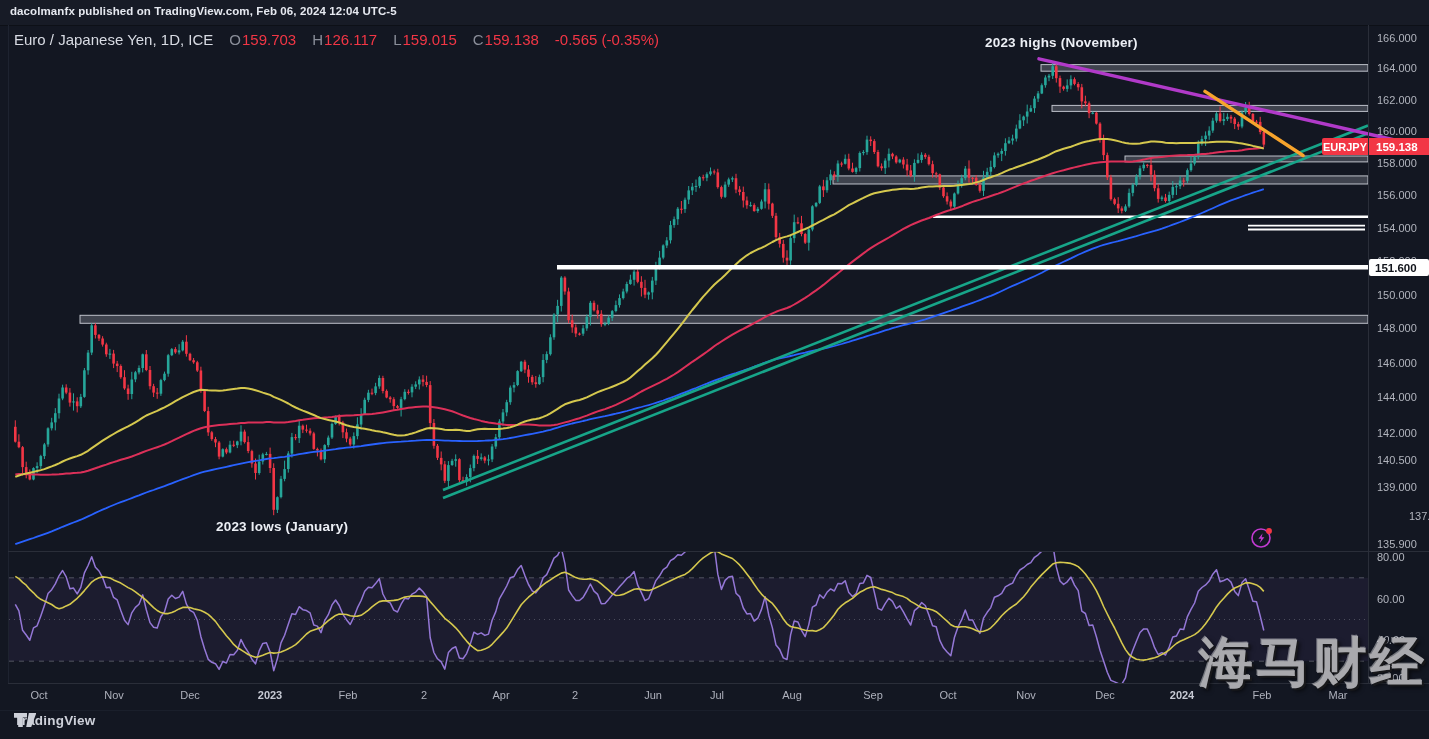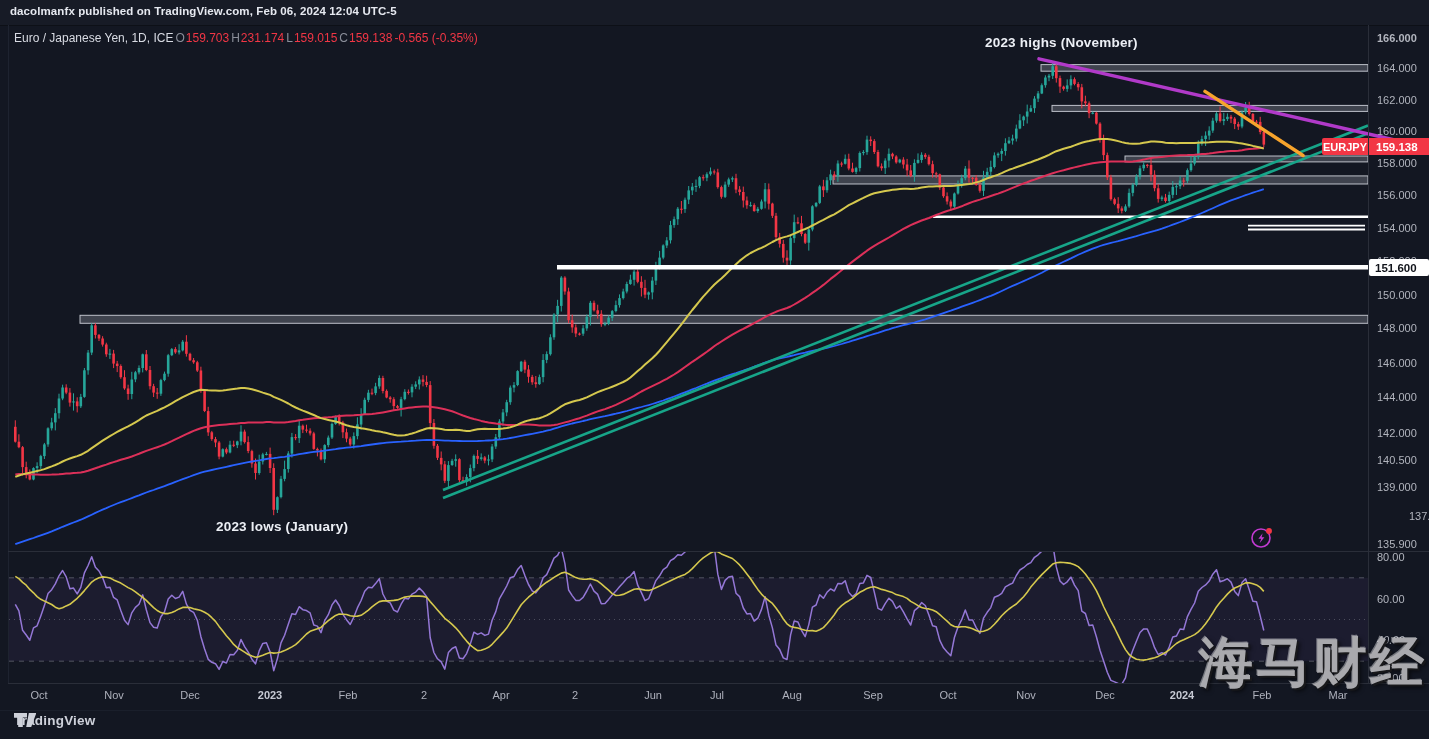--- a/index.html
+++ b/index.html
@@ -9,21 +9,21 @@
   
   .topbar{left:0;top:0;width:1429px;height:25px;background:#171b26;border-bottom:1px solid #0d1017;}
   .publish{left:10px;top:5px;font-size:11.5px;font-weight:700;color:#e6e9f0;letter-spacing:.1px;}
   
   .frame-left{left:8px;top:25px;width:1px;height:658px;background:#1e2330;}
   .frame-right{left:1368px;top:25px;width:1px;height:658px;background:#2a2e39;}
   .sep-pane{left:8px;top:551px;width:1421px;height:1px;background:#2a2e39;}
   .sep-axis{left:8px;top:683px;width:1421px;height:1px;background:#2a2e39;}
   .sep-foot{left:0px;top:710px;width:1429px;height:1px;background:#1a1f2b;}
   
-  .legend{left:14px;top:31px;font-size:12px;display:flex;gap:2px;align-items:center;white-space:nowrap;}
+  .legend{left:14px;top:31px;font-size:15px;display:flex;gap:16px;align-items:center;white-space:nowrap;}
   .legend .title{color:#d8dbe3;}
   .legend .k{color:#8a8e99;}
   .legend .v{color:#f23645;}
   .legend .pair{display:flex;gap:1px;}
   
   .anno{font-size:13.5px;font-weight:700;color:#eceff5;letter-spacing:.2px;}
   
   .ptick,.rtick{left:1377px;font-size:11px;color:#b2b5be;transform:translateY(-50%);}
   .ttick{top:689px;font-size:11px;color:#aeb1bc;transform:translateX(-50%);}
   .ttick.year{font-weight:700;color:#c6c9d3;}
@@ -788,38 +788,38 @@
   <div class="abs sep-foot"></div>
 
   <div class="abs legend">
     <span class="title">Euro / Japanese Yen, 1D, ICE</span>
     <span class="pair">
         <span class="k">O</span>
         <span class="v">159.703</span>
       </span>
     <span class="pair">
         <span class="k">H</span>
-        <span class="v">231.174</span>
+        <span class="v">126.117</span>
       </span>
     <span class="pair">
         <span class="k">L</span>
         <span class="v">159.015</span>
       </span>
     <span class="pair">
         <span class="k">C</span>
         <span class="v">159.138</span>
       </span>
     <span class="v">-0.565 (-0.35%)</span>
   </div>
 
   <div class="abs anno" style="left:985px;top:35px;">2023 highs (November)</div>
   <div class="abs anno" style="left:216px;top:519px;">2023 lows (January)</div>
 
   <div id="price-axis">
-      <div class="abs ptick" style="top: 37.8px; font-weight: bold;">166.000</div>
+      <div class="abs ptick" style="top: 37.8px;">166.000</div>
       <div class="abs ptick" style="top: 68.4px;">164.000</div>
       <div class="abs ptick" style="top: 99.5px;">162.000</div>
       <div class="abs ptick" style="top: 130.9px;">160.000</div>
       <div class="abs ptick" style="top: 162.7px;">158.000</div>
       <div class="abs ptick" style="top: 194.9px;">156.000</div>
       <div class="abs ptick" style="top: 227.5px;">154.000</div>
       <div class="abs ptick" style="top: 260.6px;">152.000</div>
       <div class="abs ptick" style="top: 295px;">150.000</div>
       <div class="abs ptick" style="top: 328.1px;">148.000</div>
       <div class="abs ptick" style="top: 362.5px; text-align: center;">146.000</div>

